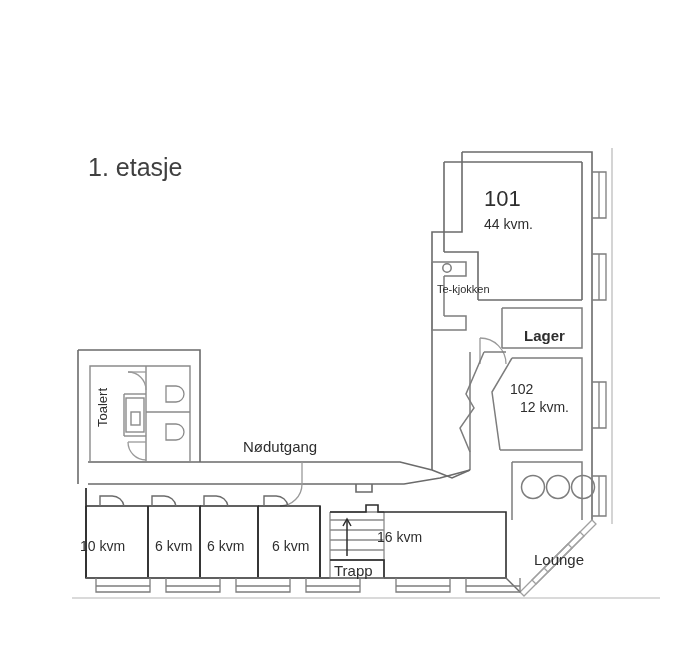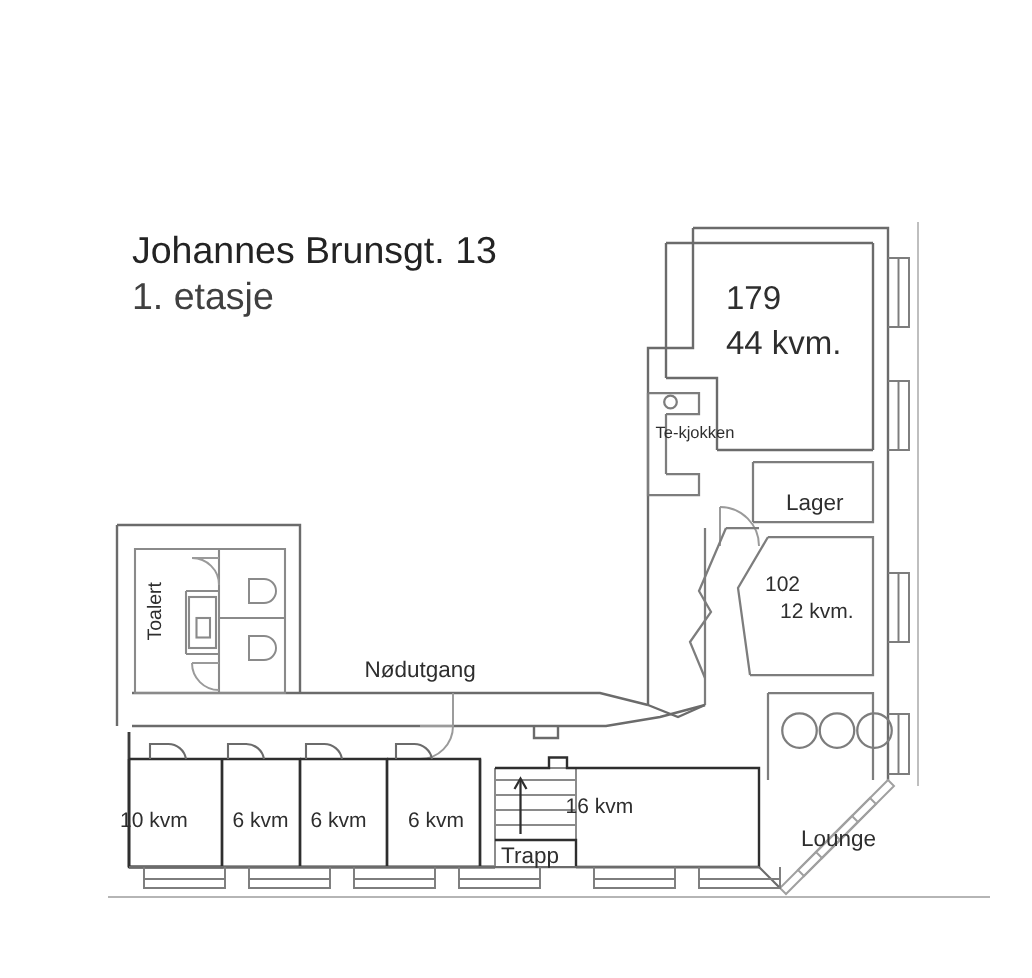--- a/index.html
+++ b/index.html
@@ -45,21 +45,21 @@
     color: #404040;
     white-space: nowrap;
   }
   .lbl {
     position: absolute;
     color: #2e2e2e;
     white-space: nowrap;
     pointer-events: none;
   }
   .lbl-room-num  { font-size: 22px; }
-  .lbl-room-area { font-size: 22px; }
+  .lbl-room-area { font-size: 14px; }
   .lbl-med       { font-size: 15px; }
   .lbl-sm        { font-size: 14px; }
   .lbl-xs        { font-size: 11px; }
   .lbl-vert {
     position: absolute;
     font-size: 13px;
     color: #2e2e2e;
     writing-mode: vertical-rl;
     transform: rotate(180deg);
     white-space: nowrap;
@@ -250,31 +250,30 @@
         <path d="M599,476 L599,516"></path>
     </g>
 
     <g fill="none" stroke="#b8b8b8" stroke-width="1.2">
       <path d="M612,148 L612,524"></path>
     </g>
 
   </svg>
 
   <div class="title-block">
-    <div class="title-line-1">Johannes Brunsgt. 13</div>
     <div class="title-line-2">1. etasje</div>
   </div>
 
-  <div class="lbl lbl-room-num" style="left:484px; top:186px;">179</div>
+  <div class="lbl lbl-room-num" style="left:484px; top:186px;">101</div>
   <div class="lbl lbl-room-area" style="left:484px; top:216px;">44 kvm.</div>
 
   <div class="lbl lbl-sm" style="left:510px; top:381px;">102</div>
   <div class="lbl lbl-sm" style="left:520px; top:399px;">12 kvm.</div>
 
-  <div class="lbl lbl-med" style="left:524px; top:327px;">Lager</div>
+  <div class="lbl lbl-med" style="left:524px; top:327px;font-weight:bold;">Lager</div>
 
   <div class="lbl lbl-med" style="left:534px; top:508px;margin-top:43px;">Lounge</div>
 
   <div class="lbl lbl-xs" style="left:437px; top:283px;">Te-kjokken</div>
 
   <div class="lbl-vert" style="left:95px; top:388px;">Toalert</div>
 
   <div class="lbl lbl-med" style="left:243px; top:438px;">Nødutgang</div>
 
   <div class="lbl lbl-med" style="left:334px; top:562px;">Trapp</div>

